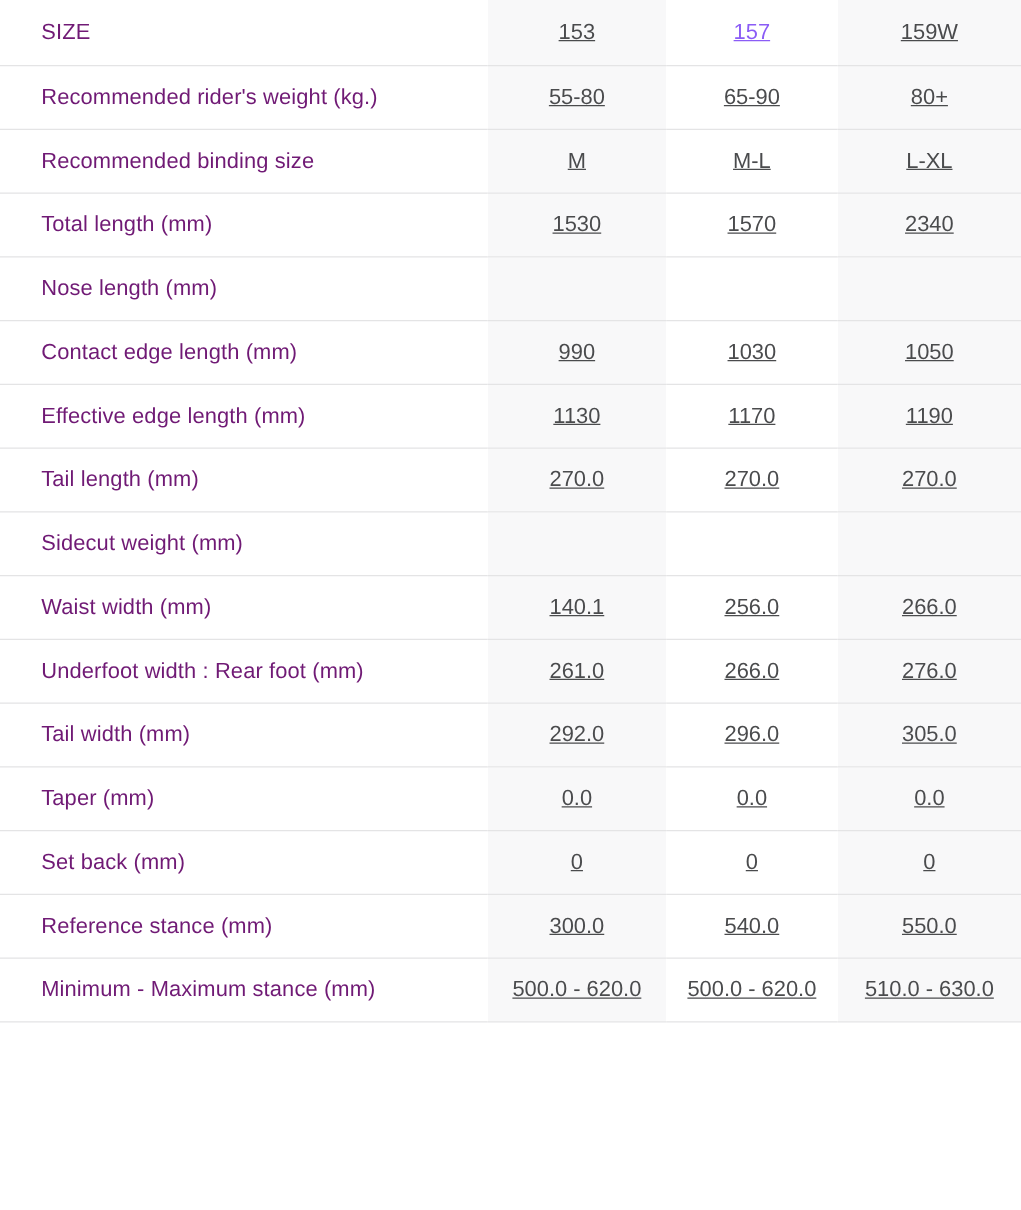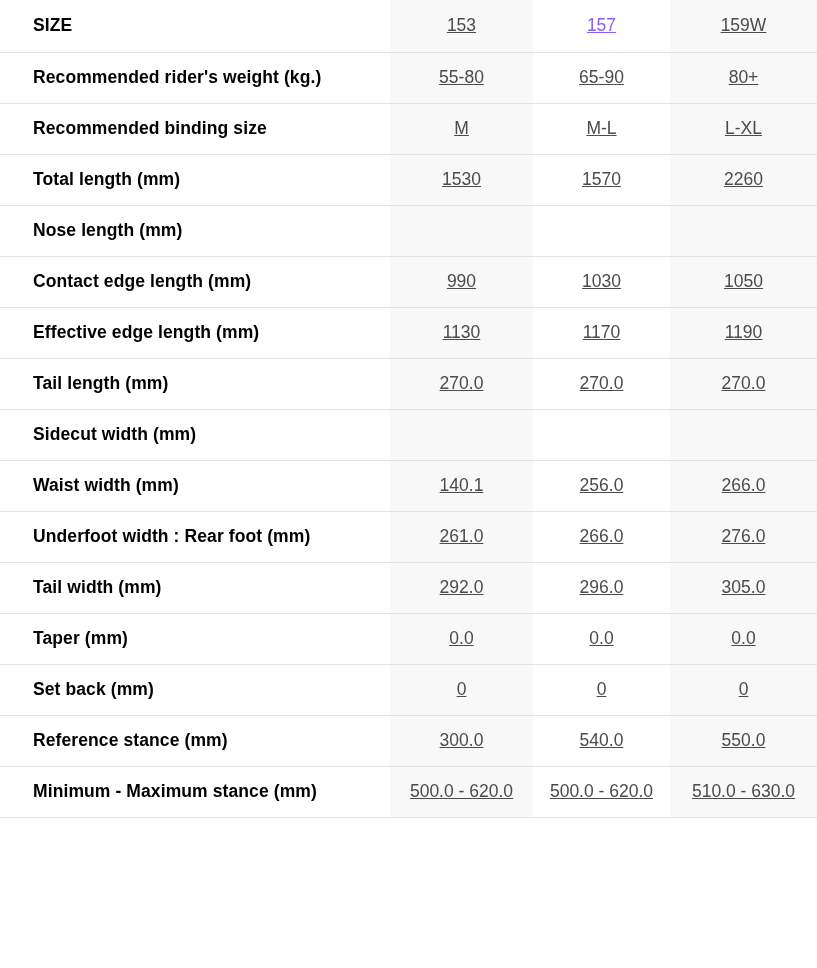--- a/index.html
+++ b/index.html
@@ -35,22 +35,22 @@
     padding: 0;
     vertical-align: middle;
     font-size: 17.5px;
     line-height: 1.2;
     overflow: hidden;
     white-space: nowrap;
   }
   th.label {
     text-align: left;
     padding-left: 33px;
-    font-weight: 700;
-    color: #000000;
+    font-weight: 400;
+    color: #701a75;
     letter-spacing: 0.1px;
   }
   td.val, th.val {
     text-align: center;
     font-weight: 400;
     color: #4a4b4d;
     text-decoration: underline;
   }
   th.val {
     cursor: pointer;
@@ -88,21 +88,21 @@
         <tr>
     <th class="label" scope="row">Recommended binding size</th>
     <td class="val">M</td>
     <td class="val">M-L</td>
     <td class="val">L-XL</td>
   </tr>
         <tr>
     <th class="label" scope="row">Total length (mm)</th>
     <td class="val">1530</td>
     <td class="val">1570</td>
-    <td class="val">2260</td>
+    <td class="val">2340</td>
   </tr>
         <tr>
     <th class="label" scope="row">Nose length (mm)</th>
     <td class="val"></td>
     <td class="val"></td>
     <td class="val"></td>
   </tr>
         <tr>
     <th class="label" scope="row">Contact edge length (mm)</th>
     <td class="val">990</td>
@@ -115,21 +115,21 @@
     <td class="val">1170</td>
     <td class="val">1190</td>
   </tr>
         <tr>
     <th class="label" scope="row">Tail length (mm)</th>
     <td class="val">270.0</td>
     <td class="val">270.0</td>
     <td class="val">270.0</td>
   </tr>
         <tr>
-    <th class="label" scope="row">Sidecut width (mm)</th>
+    <th class="label" scope="row">Sidecut weight (mm)</th>
     <td class="val"></td>
     <td class="val"></td>
     <td class="val"></td>
   </tr>
         <tr>
     <th class="label" scope="row">Waist width (mm)</th>
     <td class="val">140.1</td>
     <td class="val">256.0</td>
     <td class="val">266.0</td>
   </tr>

